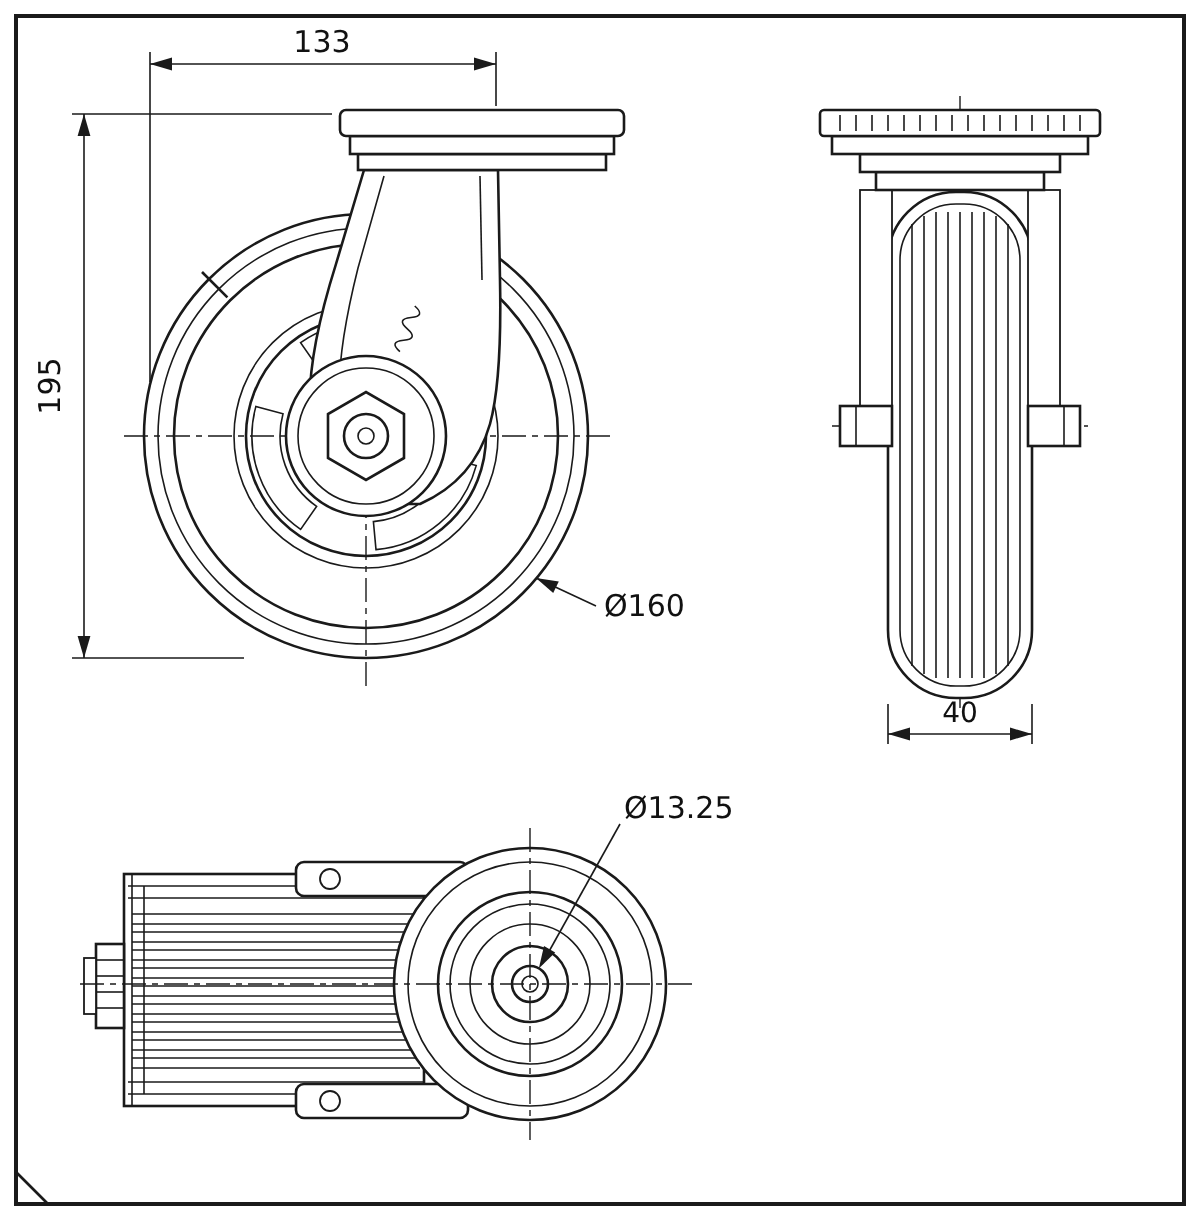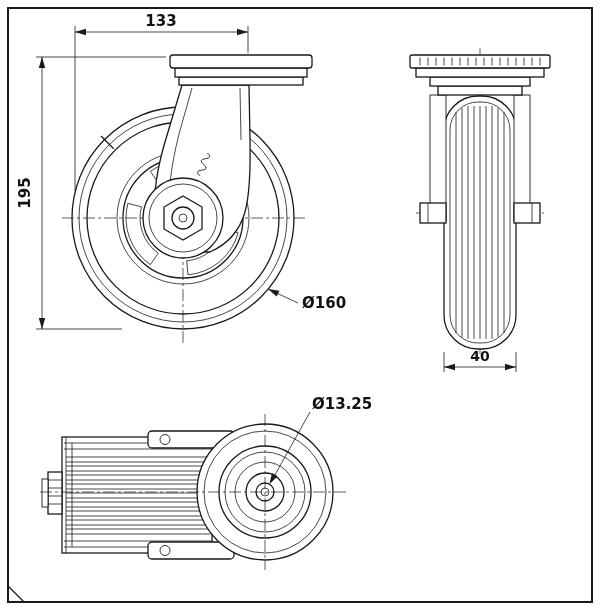--- a/index.html
+++ b/index.html
@@ -1,16 +1,16 @@
 <!DOCTYPE html>
 <html><head>
 <meta charset="utf-8">
 <style>
   html,body{margin:0;padding:0;background:#ffffff;}
-  .page{width:600px;height:610px;position:relative;background:#ffffff;font-family:"DejaVu Sans",sans-serif;font-weight:bold;}
+  .page{width:600px;height:610px;position:relative;background:#ffffff;font-family:"DejaVu Sans",sans-serif;}
   svg{position:absolute;left:0;top:0;}
   .ol{fill:none;stroke:#1a1a1a;stroke-width:1.3;}
   .thin{fill:none;stroke:#1a1a1a;stroke-width:0.8;}
   .wf{fill:#ffffff;stroke:#1a1a1a;stroke-width:1.3;}
   .wfthin{fill:#ffffff;stroke:#1a1a1a;stroke-width:0.9;}
   .cl{fill:none;stroke:#1a1a1a;stroke-width:0.7;stroke-dasharray:12 3 3 3;}
   .dim{fill:none;stroke:#1a1a1a;stroke-width:0.8;}
   .arr{fill:#1a1a1a;stroke:none;}
   text.dt{font-family:"DejaVu Sans",sans-serif;font-size:15px;fill:#111111;}
   text.dts{font-family:"DejaVu Sans",sans-serif;font-size:14px;fill:#111111;}

